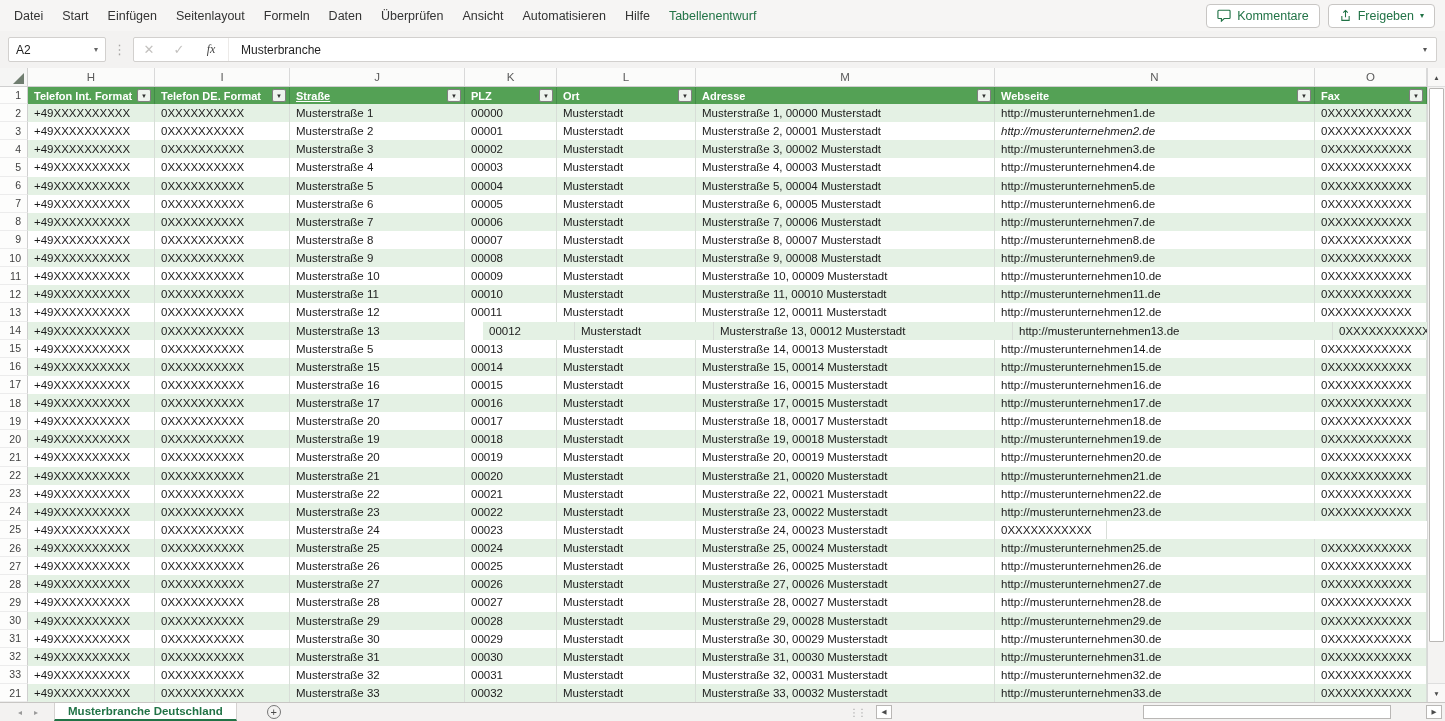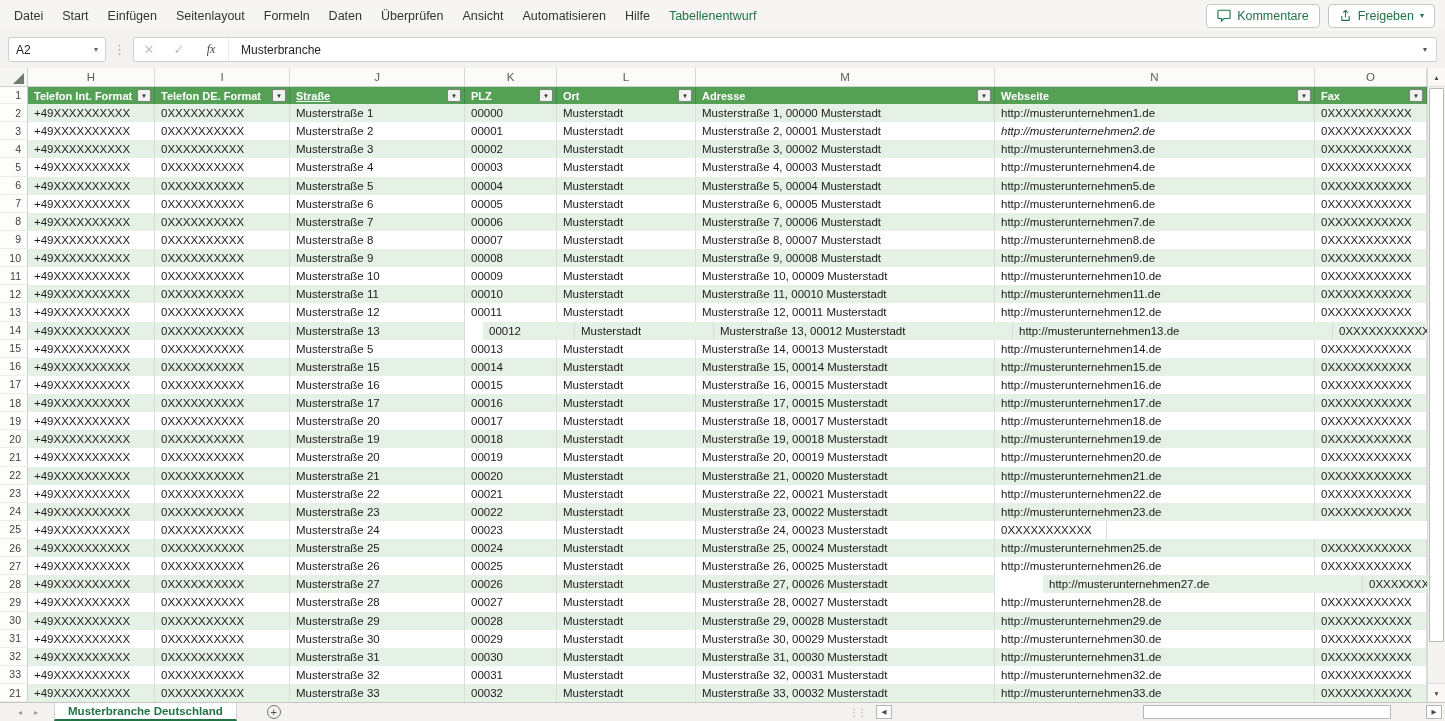--- a/index.html
+++ b/index.html
@@ -478,21 +478,21 @@
           <div class="dcell" style="width: 112px;">0XXXXXXXXXXX</div>
         </div>
         <div class="drow band">
           <div class="gutter">28</div>
           <div class="dcell" style="width: 127px;">+49XXXXXXXXXX</div>
           <div class="dcell" style="width: 135px;">0XXXXXXXXXX</div>
           <div class="dcell" style="width: 175px;">Musterstraße 27</div>
           <div class="dcell" style="width: 92px;">00026</div>
           <div class="dcell" style="width: 139px;">Musterstadt</div>
           <div class="dcell" style="width: 299px;">Musterstraße 27, 00026 Musterstadt</div>
-          <div class="dcell" style="width: 320px; margin-left: 48px;">http://musterunternehmen27.de</div>
+          <div class="dcell" style="width: 320px;">http://musterunternehmen27.de</div>
           <div class="dcell" style="width: 112px;">0XXXXXXXXXXX</div>
         </div>
         <div class="drow">
           <div class="gutter">29</div>
           <div class="dcell" style="width: 127px;">+49XXXXXXXXXX</div>
           <div class="dcell" style="width: 135px;">0XXXXXXXXXX</div>
           <div class="dcell" style="width: 175px;">Musterstraße 28</div>
           <div class="dcell" style="width: 92px;">00027</div>
           <div class="dcell" style="width: 139px;">Musterstadt</div>
           <div class="dcell" style="width: 299px;">Musterstraße 28, 00027 Musterstadt</div>

